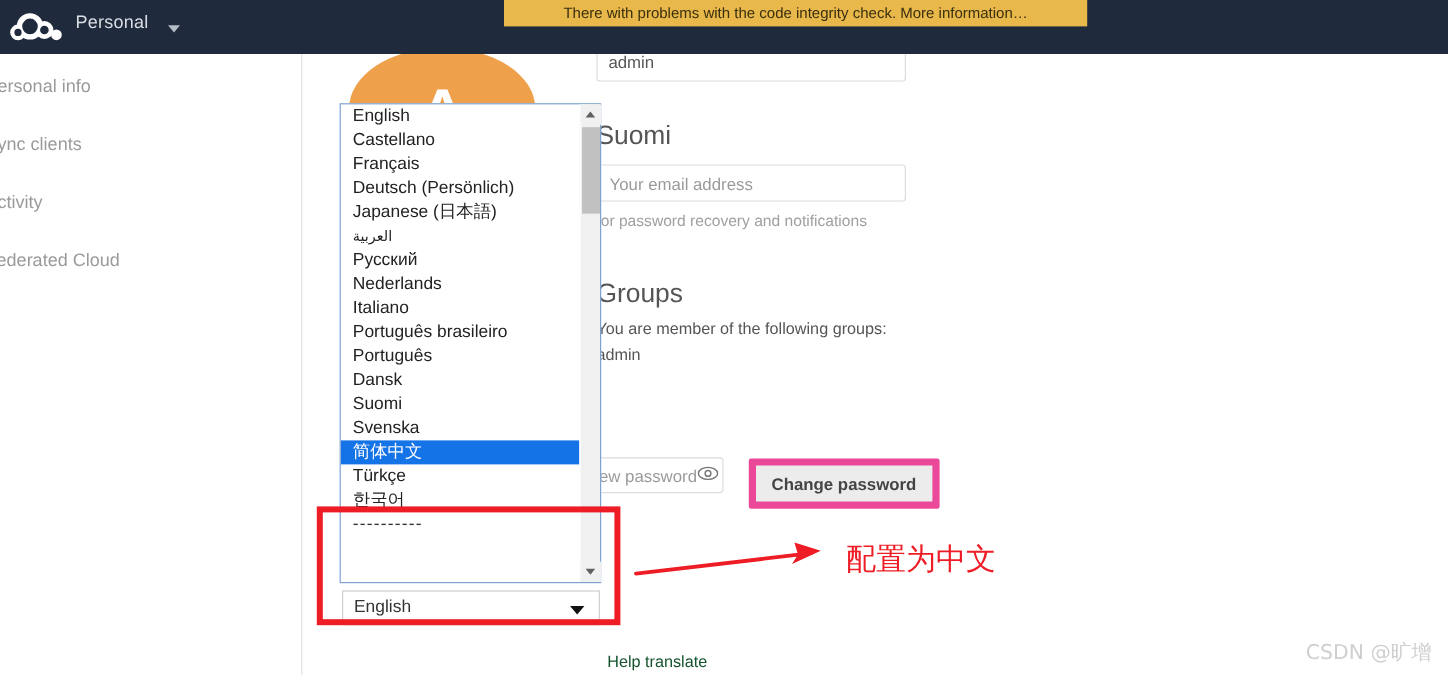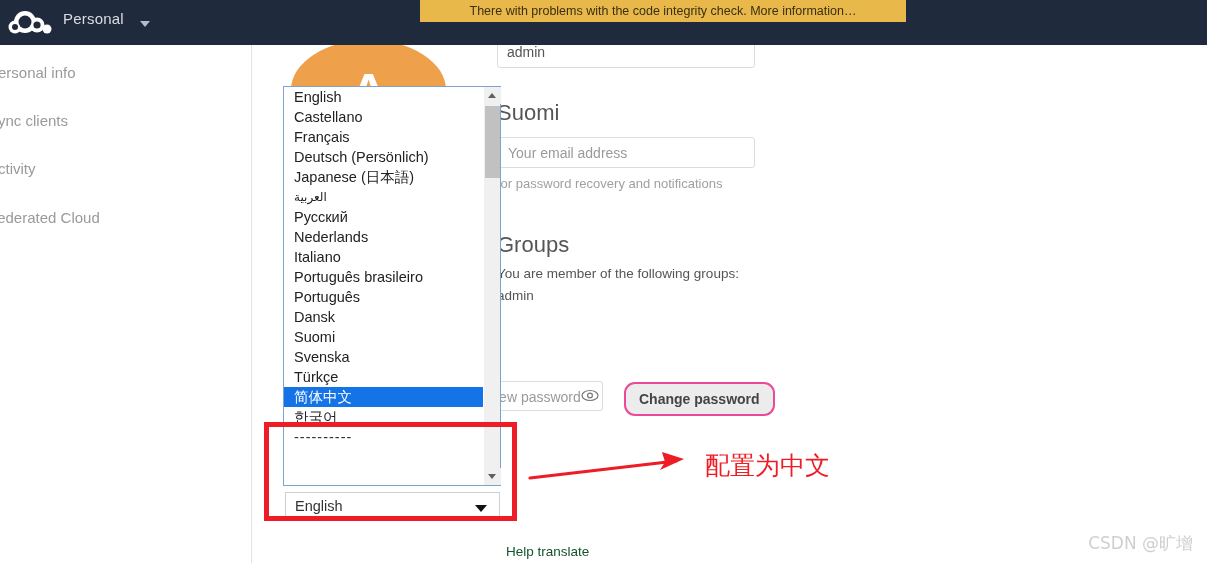--- a/index.html
+++ b/index.html
@@ -104,21 +104,21 @@
   .hint {
     position: absolute;
     font-size: 13px; color: #a0a0a0; white-space: nowrap;
   }
   .body-text {
     position: absolute;
     font-size: 13.5px; color: #555; white-space: nowrap;
   }
   .btn {
     position: absolute;
-    background: #ececec; border: 2px solid #ec4899; border-radius: 11px;
+    background: #ececec; border: 6px solid #ec4899; border-radius: 2px;
     color: #444; font-size: 14px; font-weight: bold;
     padding: 7px 13px;
     white-space: nowrap;
   }
   .eye {
     position: absolute;
     color: #777;
   }
   .link-muted {
     position: absolute;
@@ -298,22 +298,22 @@
       <div class="dd-item">Japanese (日本語)</div>
       <div class="dd-item rtl">العربية</div>
       <div class="dd-item">Русский</div>
       <div class="dd-item">Nederlands</div>
       <div class="dd-item">Italiano</div>
       <div class="dd-item">Português brasileiro</div>
       <div class="dd-item">Português</div>
       <div class="dd-item">Dansk</div>
       <div class="dd-item">Suomi</div>
       <div class="dd-item">Svenska</div>
+      <div class="dd-item sel">简体中文</div>
       <div class="dd-item">Türkçe</div>
-      <div class="dd-item sel">简体中文</div>
       <div class="dd-item">한국어</div>
       <div class="dd-item sep">----------</div>
     </div>
 
     <div class="dd-sb">
       <div class="dd-sb-up">
           <div class="tri-up"></div>
         </div>
       <div class="dd-thumb"></div>
       <div class="dd-sb-dn">

